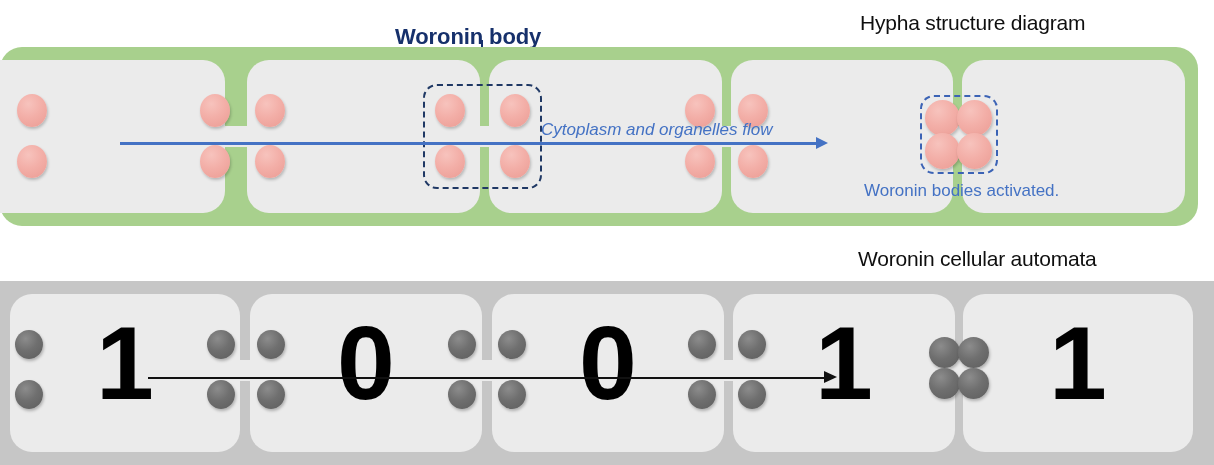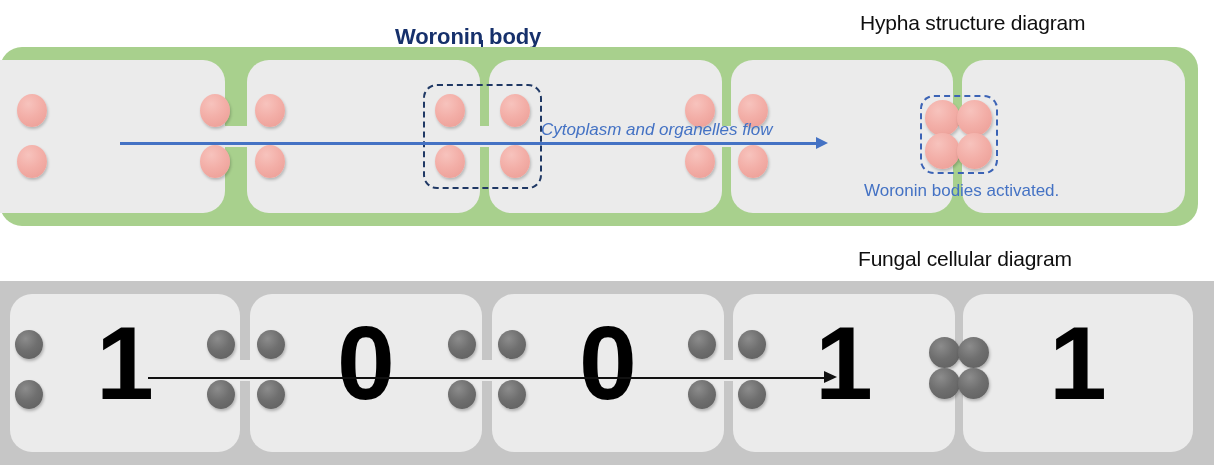--- a/index.html
+++ b/index.html
@@ -208,21 +208,21 @@
   <div class="dash-box" style="left:423px; top:37px; width:119px; height:105px;"></div>
   <div class="dash-box-thin" style="left:920px; top:48px; width:78px; height:79px;"></div>
 
   <div class="flow-line blue" style="left:120px; top:95px; width:700px;"></div>
   <div class="arrowhead blue-right" style="left:816px; top:90px;"></div>
   <div class="flow-label" style="left:541px; top:73px;">Cytoplasm and organelles flow</div>
 
   <div class="note-label" style="left:864px; top:134px;">Woronin bodies activated.</div>
 </div>
 
-<div class="panel-title" style="left:858px; top:247px;">Fungal cellular diagram</div>
+<div class="panel-title" style="left:858px; top:247px;">Woronin cellular automata</div>
 
 <div id="automata-panel">
 
   <div class="auto-cell" style="left:10px;  width:230px;"></div>
   <div class="auto-cell" style="left:250px; width:232px;"></div>
   <div class="auto-cell" style="left:492px; width:232px;"></div>
   <div class="auto-cell" style="left:733px; width:222px;"></div>
   <div class="auto-cell" style="left:963px; width:230px;"></div>
 
   <div class="layer" style="left:10px; top:79px; width:1183px; height:21px; background:#ebebeb;"></div>

